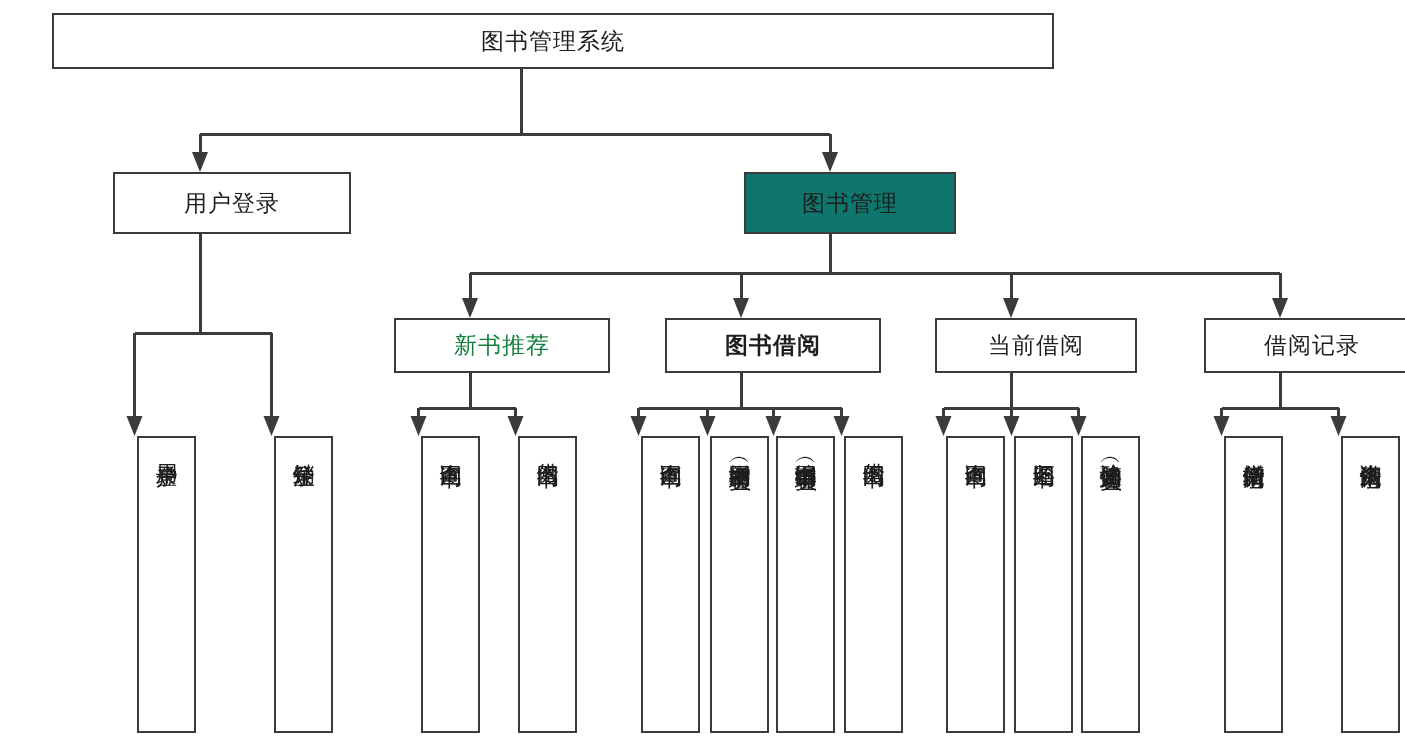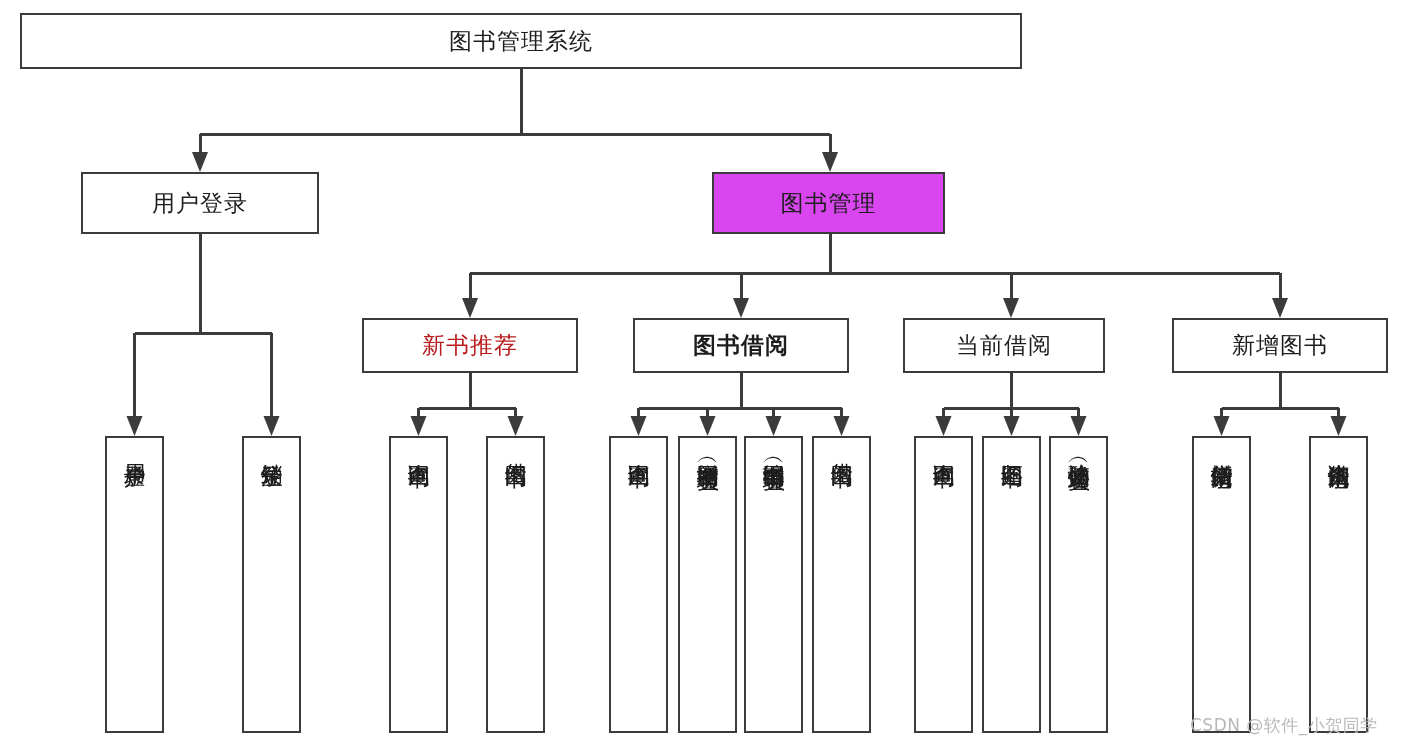--- a/index.html
+++ b/index.html
@@ -25,20 +25,21 @@
   }
   .node {
     position: absolute;
     box-sizing: border-box;
     background: #ffffff;
     border: 2px solid #0ea5e9;
     display: flex;
     align-items: center;
     justify-content: center;
     color: #1d1d1d;
+    margin-left: 32px;
   }
   .node.horiz {
     font-size: 23px;
     letter-spacing: 1px;
   }
   .node.vert {
     writing-mode: vertical-rl;
     text-orientation: upright;
     font-size: 22px;
     line-height: 1.12;
@@ -118,34 +119,34 @@
       <line x1="1338.5" y1="408" x2="1338.5" y2="417" stroke="#3b3b3b" stroke-width="3" shape-rendering="crispEdges"></line>
       <polygon points="1330.5,416 1346.5,416 1338.5,436" fill="#3b3b3b"></polygon>
     </svg>
   <div id="node-layer">
       <div class="node horiz" style="left: 20px; top: 13px; width: 1002px; height: 56px; border-color: rgb(59, 59, 59); background: rgb(255, 255, 255); color: rgb(29, 29, 29);">
         <span class="hlabel">图书管理系统</span>
       </div>
       <div class="node horiz" style="left: 81px; top: 172px; width: 238px; height: 62px; border-color: rgb(59, 59, 59); background: rgb(255, 255, 255); color: rgb(29, 29, 29);">
         <span class="hlabel">用户登录</span>
       </div>
-      <div class="node horiz" style="left: 712px; top: 172px; width: 233px; height: 62px; border-color: rgb(59, 59, 59); background: #d946ef; color: rgb(29, 29, 29);">
+      <div class="node horiz" style="left: 712px; top: 172px; width: 212px; height: 62px; border-color: rgb(59, 59, 59); background: #0f766e; color: rgb(29, 29, 29);">
         <span class="hlabel">图书管理</span>
       </div>
-      <div class="node horiz" style="left: 362px; top: 318px; width: 216px; height: 55px; border-color: rgb(59, 59, 59); background: rgb(255, 255, 255); color: #b91c1c;">
+      <div class="node horiz" style="left: 362px; top: 318px; width: 216px; height: 55px; border-color: rgb(59, 59, 59); background: rgb(255, 255, 255); color: #15803d;">
         <span class="hlabel">新书推荐</span>
       </div>
       <div class="node horiz" style="left: 633px; top: 318px; width: 216px; height: 55px; border-color: rgb(59, 59, 59); background: rgb(255, 255, 255); color: rgb(29, 29, 29); font-weight: bold;">
         <span class="hlabel">图书借阅</span>
       </div>
       <div class="node horiz" style="left: 903px; top: 318px; width: 202px; height: 55px; border-color: rgb(59, 59, 59); background: rgb(255, 255, 255); color: rgb(29, 29, 29);">
         <span class="hlabel">当前借阅</span>
       </div>
       <div class="node horiz" style="left: 1172px; top: 318px; width: 216px; height: 55px; border-color: rgb(59, 59, 59); background: rgb(255, 255, 255); color: rgb(29, 29, 29);">
-        <span class="hlabel">新增图书</span>
+        <span class="hlabel">借阅记录</span>
       </div>
       <div class="node vert" style="left: 105px; top: 436px; width: 59px; height: 297px; border-color: rgb(59, 59, 59); background: rgb(255, 255, 255); color: rgb(29, 29, 29);">
         <span class="vlabel">用户登录</span>
       </div>
       <div class="node vert" style="left: 242px; top: 436px; width: 59px; height: 297px; border-color: rgb(59, 59, 59); background: rgb(255, 255, 255); color: rgb(29, 29, 29);">
         <span class="vlabel">注销登录</span>
       </div>
       <div class="node vert" style="left: 389px; top: 436px; width: 59px; height: 297px; border-color: rgb(59, 59, 59); background: rgb(255, 255, 255); color: rgb(29, 29, 29);">
         <span class="vlabel">查询图书</span>
       </div>
@@ -173,14 +174,13 @@
       <div class="node vert" style="left: 1049px; top: 436px; width: 59px; height: 297px; border-color: rgb(59, 59, 59); background: rgb(255, 255, 255); color: rgb(29, 29, 29);">
         <span class="vlabel">确认归还（管理员）</span>
       </div>
       <div class="node vert" style="left: 1192px; top: 436px; width: 59px; height: 297px; border-color: rgb(59, 59, 59); background: rgb(255, 255, 255); color: rgb(29, 29, 29);">
         <span class="vlabel">新增借阅记录</span>
       </div>
       <div class="node vert" style="left: 1309px; top: 436px; width: 59px; height: 297px; border-color: rgb(59, 59, 59); background: rgb(255, 255, 255); color: rgb(29, 29, 29);">
         <span class="vlabel">查询借阅记录</span>
       </div>
     </div>
-  <div class="watermark" style="left:1190px; top:714px;">CSDN @软件_小贺同学</div>
 </div>
 
 </body></html>

